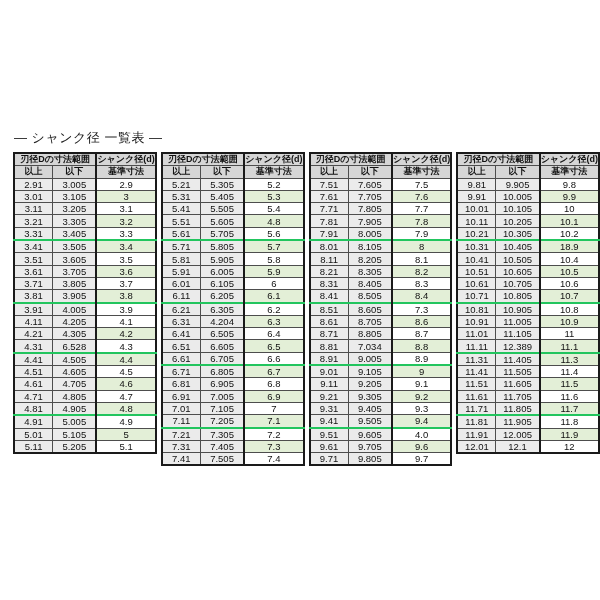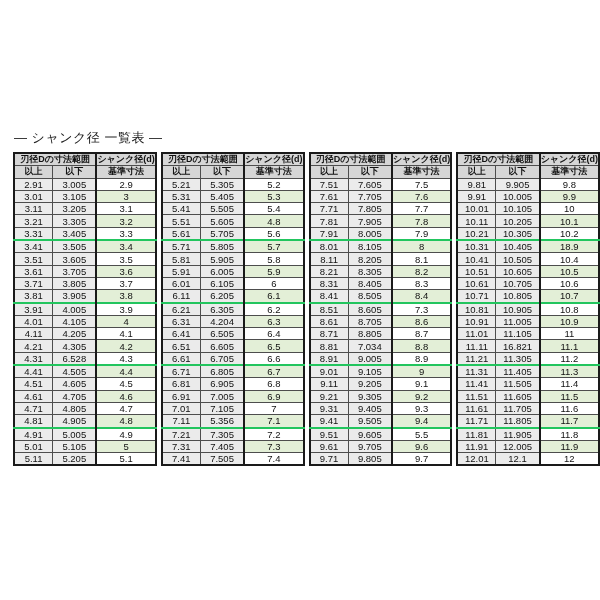--- a/index.html
+++ b/index.html
@@ -112,25 +112,20 @@
         <tr class="alt">
           <td class="c1">3.81</td>
           <td class="c2">3.905</td>
           <td class="c3">3.8</td>
         </tr>
         <tr class="group">
           <td class="c1">3.91</td>
           <td class="c2">4.005</td>
           <td class="c3">3.9</td>
         </tr>
-        <tr class="alt">
-          <td class="c1">4.01</td>
-          <td class="c2">4.105</td>
-          <td class="c3">4</td>
-        </tr>
         <tr>
           <td class="c1">4.11</td>
           <td class="c2">4.205</td>
           <td class="c3">4.1</td>
         </tr>
         <tr class="alt">
           <td class="c1">4.21</td>
           <td class="c2">4.305</td>
           <td class="c3">4.2</td>
         </tr>
@@ -285,21 +280,21 @@
           <td class="c2">7.005</td>
           <td class="c3">6.9</td>
         </tr>
         <tr>
           <td class="c1">7.01</td>
           <td class="c2">7.105</td>
           <td class="c3">7</td>
         </tr>
         <tr class="alt">
           <td class="c1">7.11</td>
-          <td class="c2">5.356</td>
+          <td class="c2">7.205</td>
           <td class="c3">7.1</td>
         </tr>
         <tr class="group">
           <td class="c1">7.21</td>
           <td class="c2">7.305</td>
           <td class="c3">7.2</td>
         </tr>
         <tr class="alt">
           <td class="c1">7.31</td>
           <td class="c2">7.405</td>
@@ -422,21 +417,21 @@
           <td class="c3">9.3</td>
         </tr>
         <tr class="alt">
           <td class="c1">9.41</td>
           <td class="c2">9.505</td>
           <td class="c3">9.4</td>
         </tr>
         <tr class="group">
           <td class="c1">9.51</td>
           <td class="c2">9.605</td>
-          <td class="c3">5.5</td>
+          <td class="c3">4.0</td>
         </tr>
         <tr class="alt">
           <td class="c1">9.61</td>
           <td class="c2">9.705</td>
           <td class="c3">9.6</td>
         </tr>
         <tr>
           <td class="c1">9.71</td>
           <td class="c2">9.805</td>
           <td class="c3">9.7</td>
@@ -517,27 +512,22 @@
           <td class="c2">11.005</td>
           <td class="c3">10.9</td>
         </tr>
         <tr>
           <td class="c1">11.01</td>
           <td class="c2">11.105</td>
           <td class="c3">11</td>
         </tr>
         <tr class="alt">
           <td class="c1">11.11</td>
-          <td class="c2">16.821</td>
+          <td class="c2">12.389</td>
           <td class="c3">11.1</td>
-        </tr>
-        <tr>
-          <td class="c1">11.21</td>
-          <td class="c2">11.305</td>
-          <td class="c3">11.2</td>
         </tr>
         <tr class="alt group">
           <td class="c1">11.31</td>
           <td class="c2">11.405</td>
           <td class="c3">11.3</td>
         </tr>
         <tr>
           <td class="c1">11.41</td>
           <td class="c2">11.505</td>
           <td class="c3">11.4</td>

